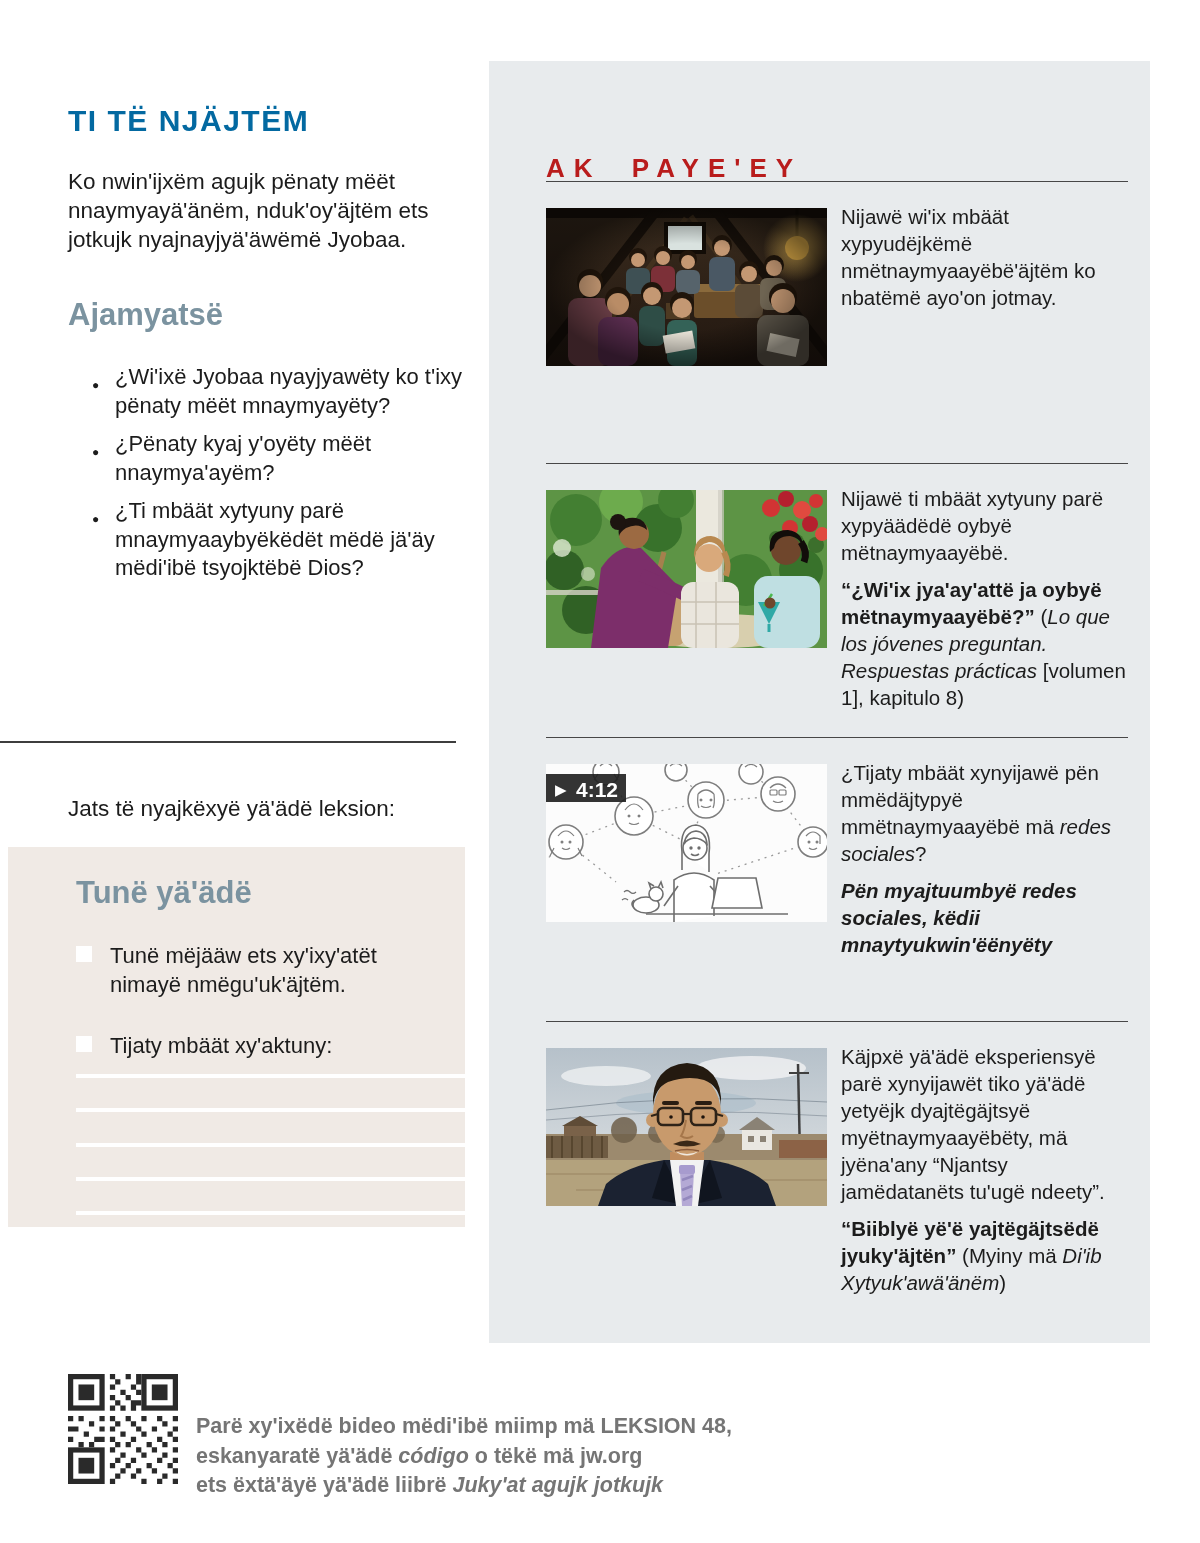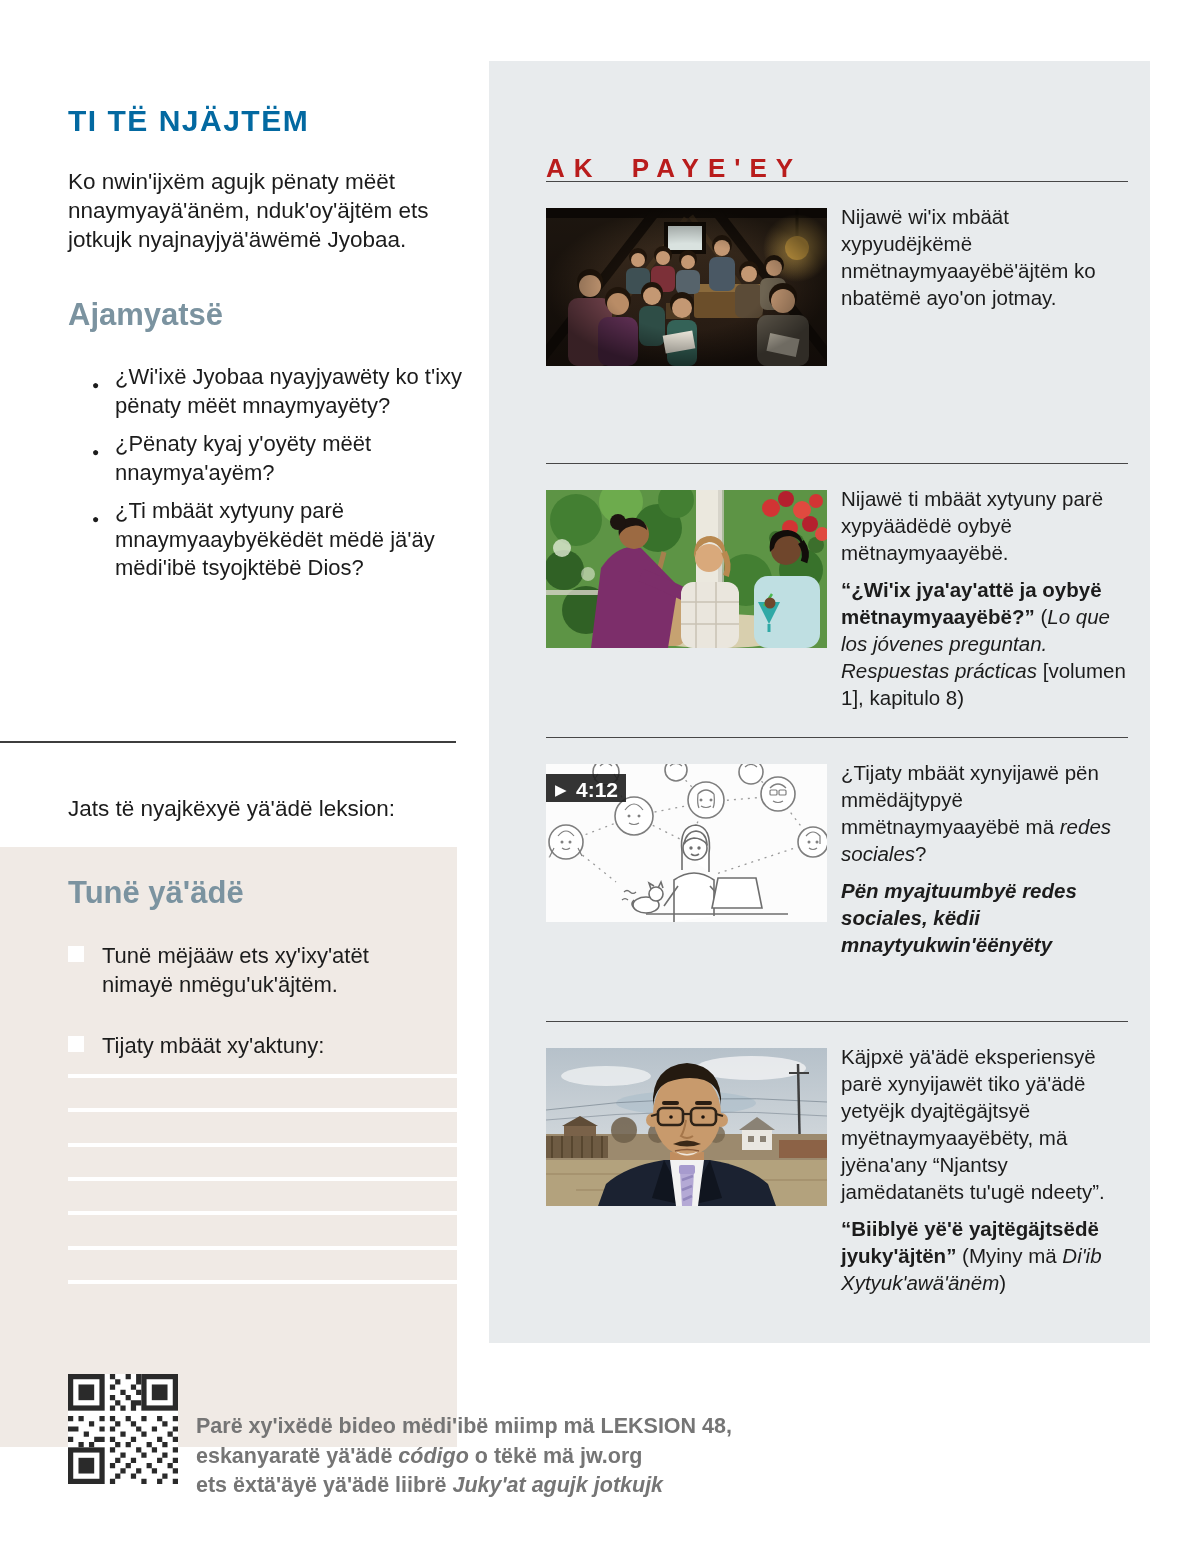--- a/index.html
+++ b/index.html
@@ -22,21 +22,21 @@
   .questions li {
     position:relative; padding-left:47px; font-size:22px;
     line-height:28.5px; margin-bottom:10px;
   }
   .questions li::before {
     content:"●"; position:absolute; left:24px; top:8px; font-size:12px; color:#1c1c1c;
   }
   .left-rule { left:0; top:741px; width:456px; height:1.6px; background:#3d3d3d; }
   .lesson-note { left:68px; top:762px; font-size:22.5px;margin-top:34px; }
 
-  .todo { left:0; top:847px; width:457px; height:600px; background:#f0eae5; }
+  .todo { left:8px; top:847px; width:457px; height:380px; background:#f0eae5; }
   .todo-h { position:absolute; left:68px; top:28px; }
   .cbx { position:absolute; left:68px; width:16px; height:16px; background:#ffffff; }
   .titem { position:absolute; left:102px; width:320px; font-size:22px; line-height:29px; }
   #cb1 { top:99px; } #ti1 { top:94px; }
   #cb2 { top:189px; } #ti2 { top:184px; }
   .wline { position:absolute; left:68px; width:389px; height:4px; background:#ffffff; }
 
   
   .rightcol { left:489px; top:61px; width:661px; height:1282px; background:#e8ebed; }
   .ak-h {

